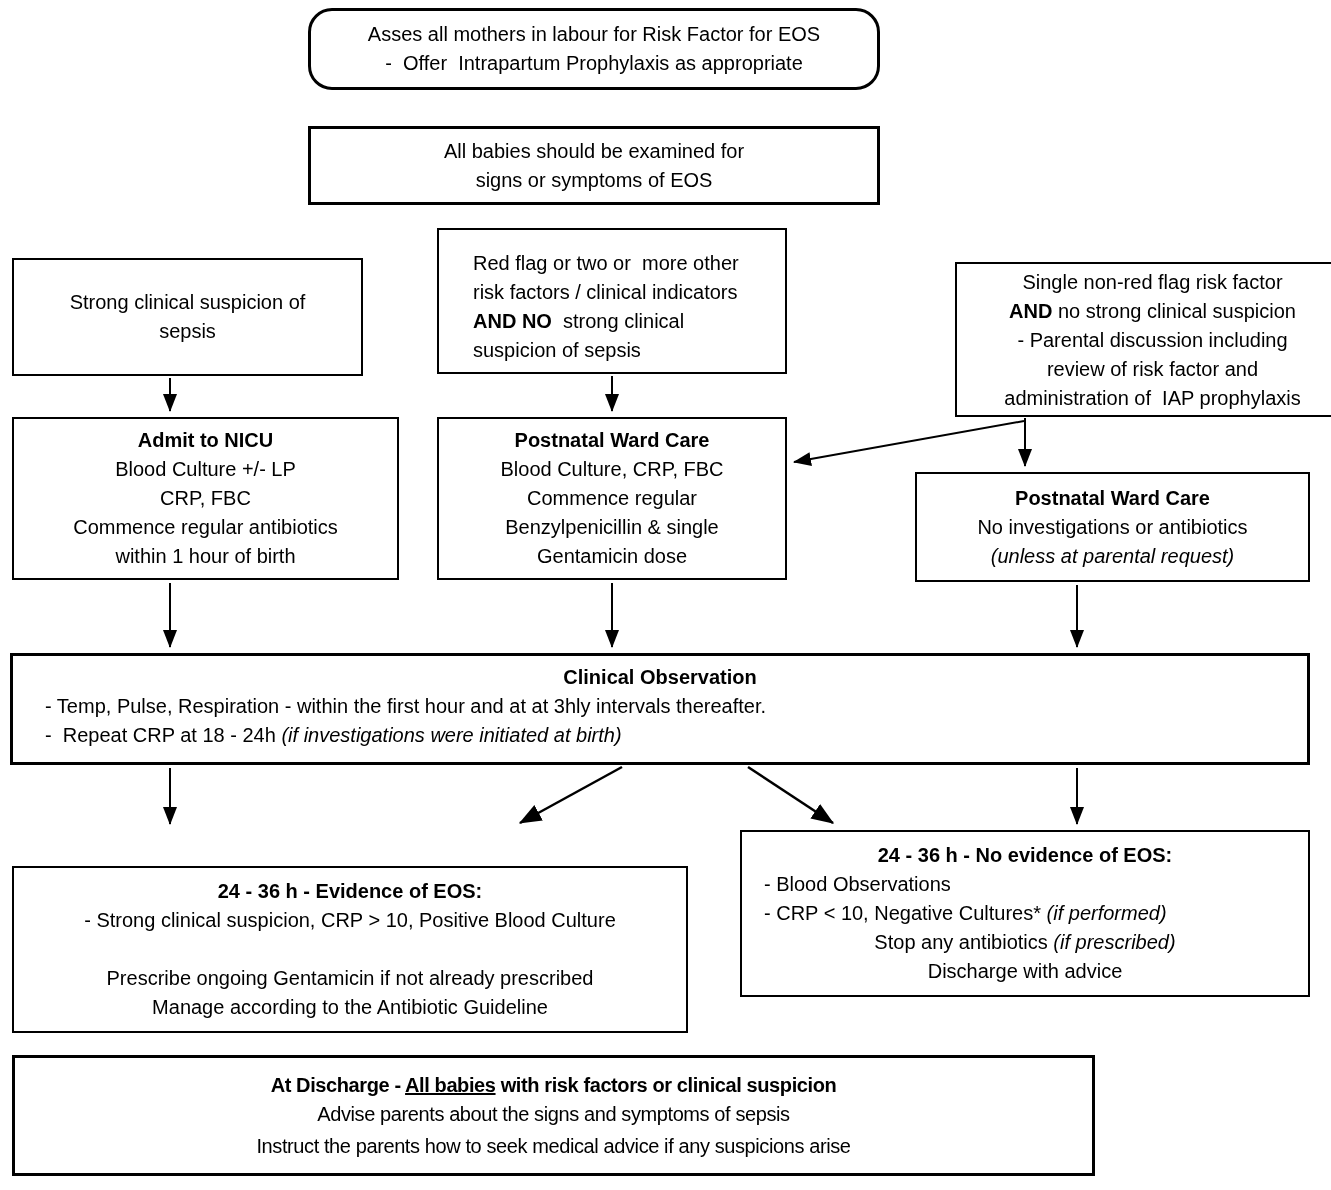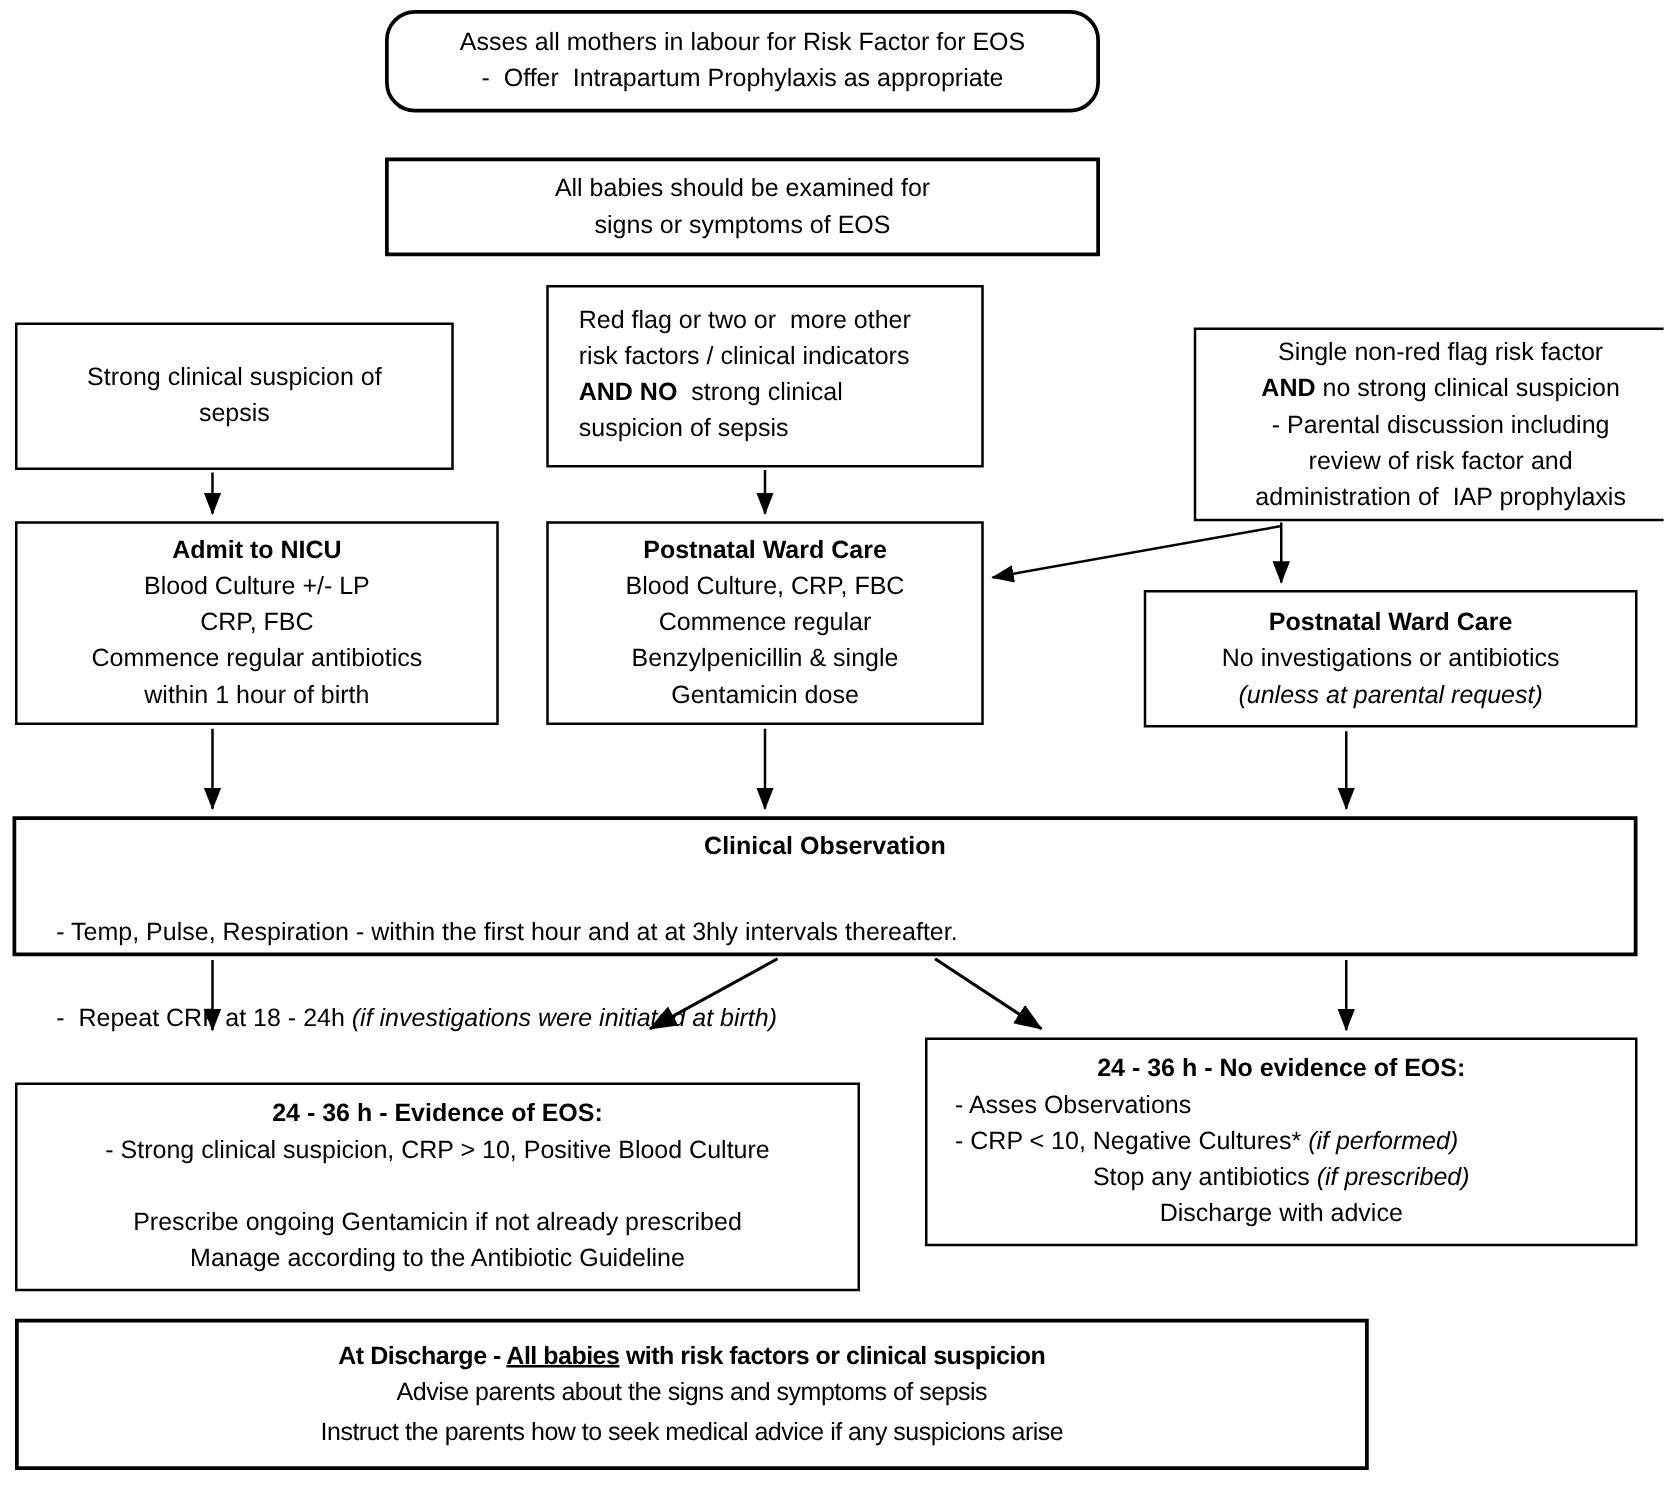--- a/index.html
+++ b/index.html
@@ -31,29 +31,29 @@
   }
   .line{white-space:pre-wrap;}
   .bold{font-weight:bold;}
   .it{font-style:italic;}
   .u{text-decoration:underline;}
   .left{text-align:left;}
 
   #b-assess{left:308px;top:8px;width:572px;height:82px;border-width:3px;border-radius:24px;}
   #b-examine{left:308px;top:126px;width:572px;height:79px;border-width:3px;}
   #b-strong{left:12px;top:258px;width:351px;height:118px;}
-  #b-redflag{left:437px;top:228px;width:350px;height:146px;justify-content:flex-start;
-             padding:12px 10px 0 24px;text-align:left;}
+  #b-redflag{left:437px;top:228px;width:350px;height:146px;justify-content:center;
+             padding:12px 10px 0 34px;text-align:left;}
   #b-single{left:915px;top:262px;width:395px;height:155px;overflow:hidden;padding-top:2px;margin-left:40px;}
   #b-nicu{left:12px;top:417px;width:387px;height:163px;}
   #b-pwc1{left:437px;top:417px;width:350px;height:163px;}
   #b-pwc2{left:915px;top:472px;width:395px;height:110px;}
   #b-clinical{left:10px;top:653px;width:1300px;height:112px;border-width:3px;
               justify-content:flex-start;padding-top:7px;}
-  #b-clinical .left{padding-left:32px;margin-top:40px;}
+  #b-clinical .left{padding-left:32px;}
   #b-evidence{left:12px;top:866px;width:676px;height:167px;}
   #b-noevidence{left:740px;top:830px;width:570px;height:167px;}
   #b-noevidence .left{padding-left:22px;}
   #b-discharge{left:12px;top:1055px;width:1083px;height:121px;border-width:3px;letter-spacing:-0.4px;}
   .spacer{height:29px;}
 </style>
 </head>
 <body>
 
 <div class="canvas">
@@ -138,21 +138,21 @@
   <div class="box" id="b-evidence">
     <div class="line bold">24 - 36 h - Evidence of EOS:</div>
     <div class="line">- Strong clinical suspicion, CRP &gt; 10, Positive Blood Culture</div>
     <div class="spacer"></div>
     <div class="line">Prescribe ongoing Gentamicin if not already prescribed</div>
     <div class="line">Manage according to the Antibiotic Guideline</div>
   </div>
 
   <div class="box" id="b-noevidence">
     <div class="line bold">24 - 36 h - No evidence of EOS:</div>
-    <div class="line left">- Asses Observations</div>
+    <div class="line left">- Blood Observations</div>
     <div class="line left"><span>- CRP &lt; 10, Negative Cultures* </span><span class="it">(if performed)</span></div>
     <div class="line"><span>Stop any antibiotics </span><span class="it">(if prescribed)</span></div>
     <div class="line">Discharge with advice</div>
   </div>
 
   <div class="box" id="b-discharge">
     <div class="line bold"><span>At Discharge - </span><span class="u">All babies</span><span> with risk factors or clinical suspicion</span></div>
     <div class="line">Advise parents about the signs and symptoms of sepsis</div>
     <div class="line" style="margin-top:3px;">Instruct the parents how to seek medical advice if any suspicions arise</div>
   </div>

